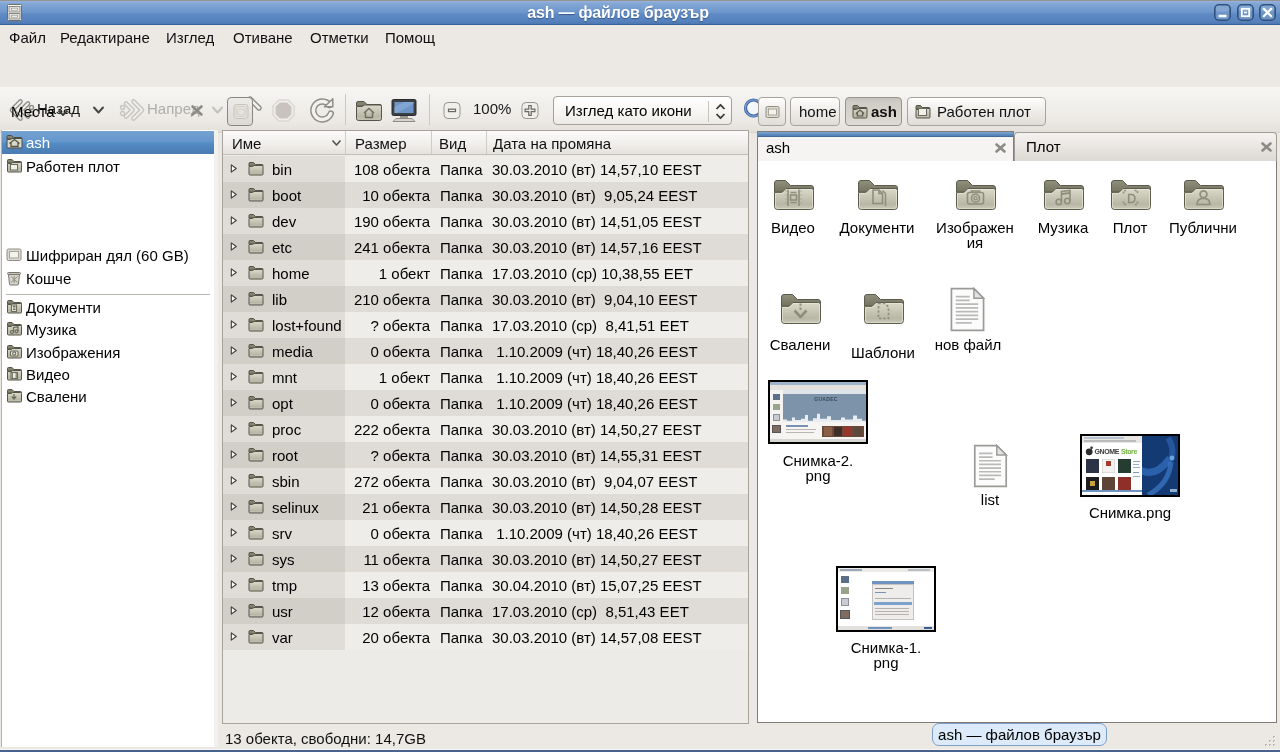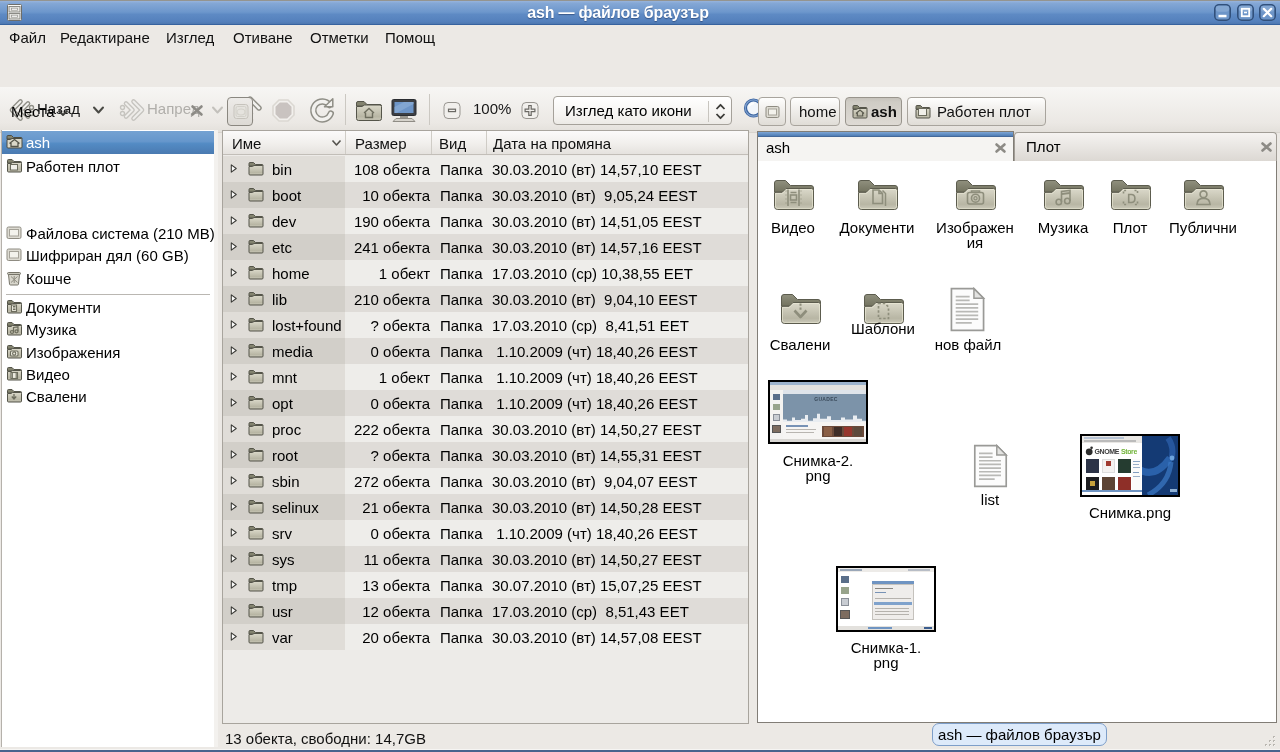--- a/index.html
+++ b/index.html
@@ -279,27 +279,20 @@
       </svg>
       <span class="lbl">ash</span>
     </div>
     <div class="srow" style="top:25px">
       <svg width="17" height="16" viewBox="0 0 17 16">
           <use href="#folsm"></use>
           <rect x="4.5" y="6.5" width="7" height="5.5" fill="#f0efe9" stroke="#6a6a5c"></rect>
         </svg>
       <span class="lbl">Работен плот</span>
     </div>
-    <div class="srow" style="top:92px">
-      <svg width="17" height="16" viewBox="0 0 17 16">
-          <rect x="1" y="2" width="14" height="11.5" rx="1.5" fill="#dddbd2" stroke="#8f8c82"></rect>
-          <rect x="3.5" y="4.5" width="9" height="6.5" fill="#f3f2ec" stroke="#a5a298"></rect>
-        </svg>
-      <span class="lbl">Файлова система (210 MB)</span>
-    </div>
     <div class="srow" style="top:114px">
       <svg width="17" height="16" viewBox="0 0 17 16">
           <rect x="1" y="2" width="14" height="11.5" rx="1.5" fill="#dddbd2" stroke="#8f8c82"></rect>
           <rect x="3.5" y="4.5" width="9" height="6.5" fill="#f3f2ec" stroke="#a5a298"></rect>
         </svg>
       <span class="lbl">Шифриран дял (60 GB)</span>
     </div>
     <div class="srow" style="top:137px">
       <svg width="17" height="16" viewBox="0 0 17 16">
         <path d="M2.5 4.5 H13.5 L12.5 14 Q12.4 15 11.5 15 H4.5 Q3.6 15 3.5 14 Z" fill="#d8d6cc" stroke="#77756a"></path>
@@ -591,21 +584,21 @@
         <div class="c1"></div>
       <svg class="exp" width="8" height="10" viewBox="0 0 8 10">
           <path d="M1 1 L6.5 5 L1 9 Z" fill="#fdfdfc" stroke="#3a3a36" stroke-width="1.2" stroke-linejoin="round"></path>
         </svg>
       <svg class="fol" width="18" height="16" viewBox="0 0 17 16">
           <use href="#folsm"></use>
         </svg>
       <span class="nm">tmp</span>
         <span class="sz">13 обекта</span>
         <span class="vd">Папка</span>
-        <span class="dt">30.07.2010 (вт) 15,07,25 EEST</span>
+        <span class="dt">30.04.2010 (вт) 15,07,25 EEST</span>
     </div>
     <div class="lrow even" style="top:467px">
         <div class="c1"></div>
       <svg class="exp" width="8" height="10" viewBox="0 0 8 10">
           <path d="M1 1 L6.5 5 L1 9 Z" fill="#fdfdfc" stroke="#3a3a36" stroke-width="1.2" stroke-linejoin="round"></path>
         </svg>
       <svg class="fol" width="18" height="16" viewBox="0 0 17 16">
           <use href="#folsm"></use>
         </svg>
       <span class="nm">usr</span>
@@ -703,21 +696,21 @@
           <path d="M17.5 23.5 L23.5 30 L29.5 23.5" stroke-width="2.6" stroke-linejoin="round"></path>
         </g>
       </svg>
     <div class="ilabel" style="left:-18px;top:176px;width:120px">Свалени</div>
     <svg class="abs" style="left:102px;top:125px" width="46" height="42" viewBox="0 0 46 40">
         <use href="#fol"></use>
         <g fill="none" stroke="#8e8e7c" stroke-width="1.7" stroke-dasharray="2.4 1.9">
           <path d="M18.5 16.5 H25 L28.5 20 V31.5 H18.5 Z"></path>
         </g>
       </svg>
-    <div class="ilabel" style="left:65px;top:160px;width:120px">Шаблони</div>
+    <div class="ilabel" style="left:65px;top:184px;width:120px">Шаблони</div>
     <svg class="abs" style="left:191px;top:126px" width="37" height="45" viewBox="0 0 34 42">
         <use href="#paper"></use>
       </svg>
     <div class="ilabel" style="left:150px;top:176px;width:120px">нов файл</div>
     <div class="thumb" style="left:10px;top:219px;width:100px;height:64px">
       <div class="abs" style="left:0;top:0;width:96px;height:3px;background:#9db3cc"></div>
       <div class="abs" style="left:0;top:3px;width:96px;height:5px;background:#e3e1dd"></div>
       <div class="abs" style="left:0;top:8px;width:13px;height:52px;background:#f4f3f1"></div>
       <div class="abs" style="left:3px;top:12px;width:7px;height:6px;background:#5a6f8a"></div>
       <div class="abs" style="left:3px;top:22px;width:7px;height:6px;background:#98a48c"></div>

